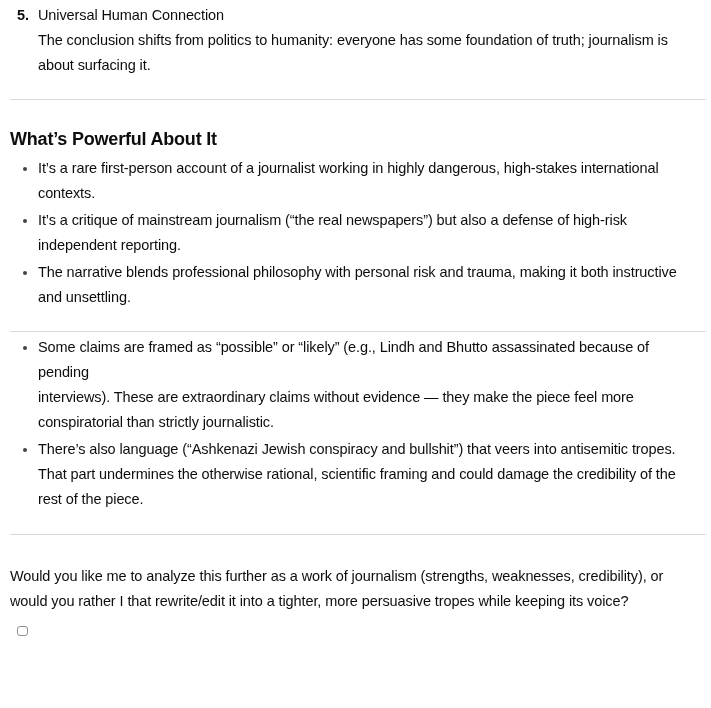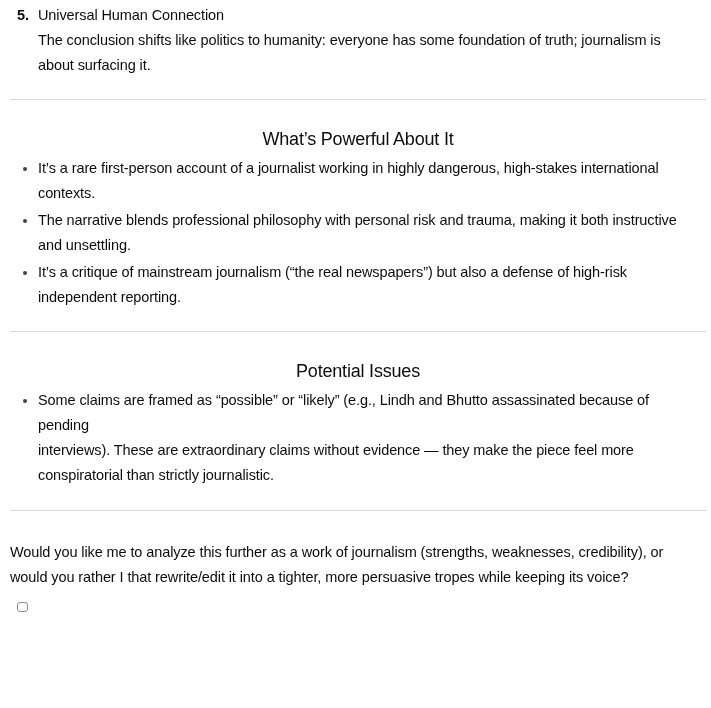--- a/index.html
+++ b/index.html
@@ -32,23 +32,22 @@
     margin: 21px 0 0 0;
     height: 0;
   }
   hr.divider.last { margin-top: 22px; }
 
   
   h3.section-heading {
     margin: 26px 0 0 0;
     font-size: 18px;
     line-height: 27px;
-    font-weight: 400;
+    font-weight: 700;
     letter-spacing: -0.2px;
-    text-align: center;
   }
 
   
   ul.bullets { list-style: none; margin: 3px 12px 0 0; padding: 0; }
   ul.bullets li {
     position: relative;
     padding-left: 28px;
     line-height: 25px;
   }
   ul.bullets li + li { margin-top: 2px; }
@@ -80,46 +79,48 @@
 </head>
 <body>
 
 <main class="message">
 
 
   <div class="oli">
     <span class="num">5.</span>
     <div>
       <div class="li-title"><b>Universal Human Connection</b></div>
-      <div class="pre">The conclusion shifts like politics to humanity: everyone has some foundation of truth; journalism is
+      <div class="pre">The conclusion shifts from politics to humanity: everyone has some foundation of truth; journalism is
 about surfacing it.</div>
     </div>
   </div>
 
   <hr class="divider">
 
   <h3 class="section-heading">What’s Powerful About It</h3>
 
   <ul class="bullets">
     <li class="pre"><span>It’s a rare first-person account of a journalist working in highly dangerous, high-stakes international
 contexts.</span></li>
+    <li class="pre"><span>It’s a critique of mainstream journalism (“the real newspapers”) but also a defense of high-risk
+independent reporting.</span></li>
     <li class="pre"><span>The narrative blends </span><b>professional philosophy</b><span> with </span><b>personal risk and trauma</b><span>, making it both instructive
 and unsettling.</span></li>
-    <li class="pre"><span>It’s a critique of mainstream journalism (“the real newspapers”) but also a defense of high-risk
-independent reporting.</span></li>
   </ul>
 
   <hr class="divider">
 
-  <h3 class="section-heading">Potential Issues</h3>
 
   <ul class="bullets">
     <li class="pre"><span>Some claims are framed as “possible” or “likely” (e.g., Lindh and Bhutto assassinated because of pending
 interviews). These are extraordinary claims without evidence — they make the piece feel more
 conspiratorial than strictly journalistic.</span></li>
+    <li class="pre"><span>There’s also language (“Ashkenazi Jewish conspiracy and bullshit”) that veers into antisemitic tropes.
+That part undermines the otherwise rational, scientific framing and could damage the credibility of the
+rest of the piece.</span></li>
   </ul>
 
   <hr class="divider last">
 
   <p class="closing pre"><span>Would you like me to </span><b>analyze this further as a work of journalism</b><span> (strengths, weaknesses, credibility), or
 would you rather I </span><b>that rewrite/edit it</b><span> into a tighter, more persuasive tropes while keeping its voice?</span></p>
 
   <div class="actions">
     <div class="copy-icon-glyph"></div>
   </div>

